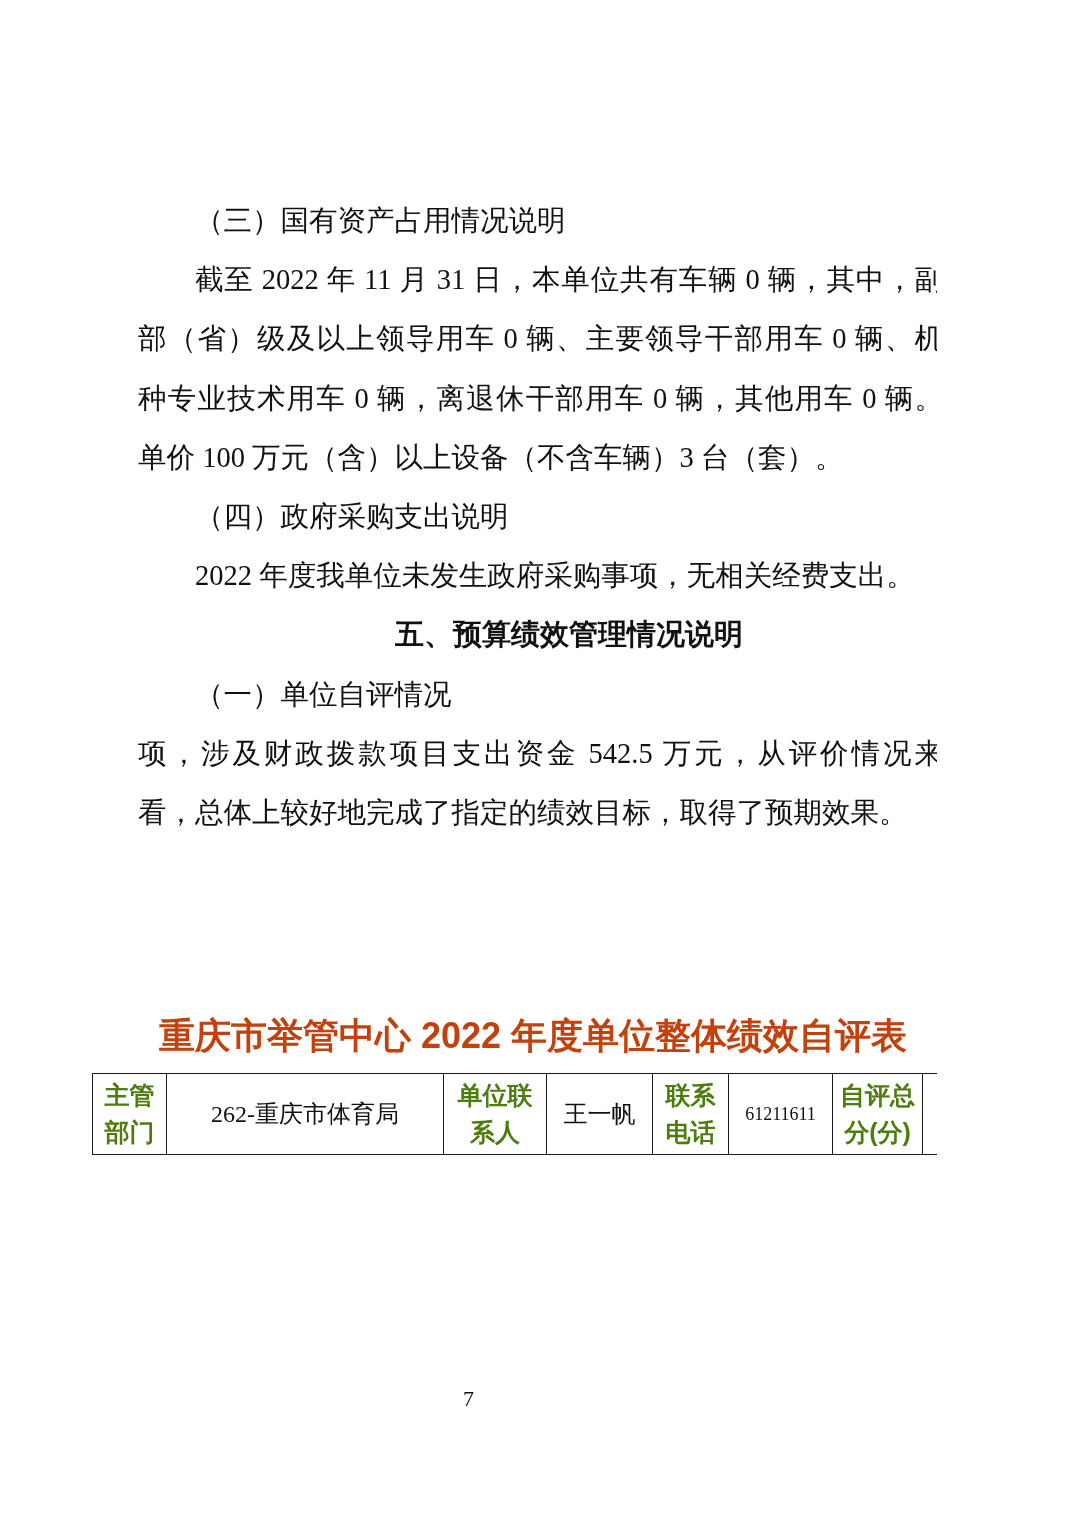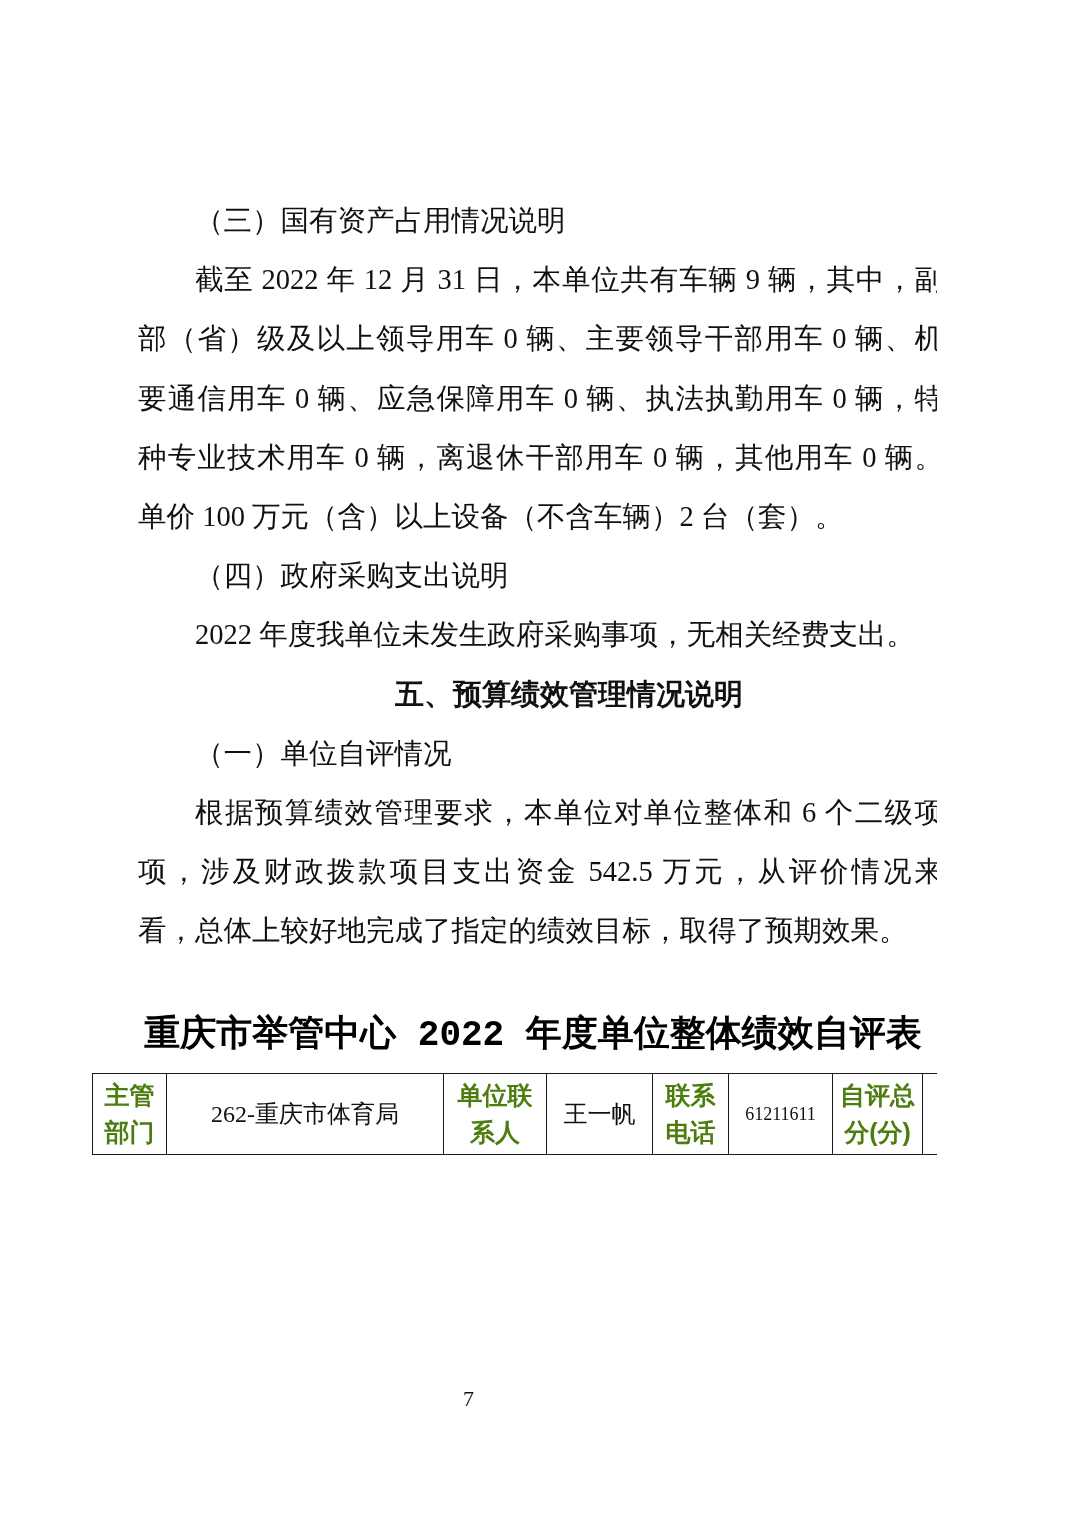--- a/index.html
+++ b/index.html
@@ -39,24 +39,24 @@
     text-align: center;
   }
   .tbl-title {
     position: absolute;
     left: 118px;
     top: 1006px;
     width: 830px;
     height: 60px;
     line-height: 60px;
     text-align: center;
-    font-family: Liberation Mono, monospace;
+    font-family: Liberation Sans, sans-serif;
     font-weight: bold;
     font-size: 36px;
-    color: #000000;
+    color: #c2410c;
     white-space: nowrap;
   }
   table.perf {
     position: absolute;
     left: 92px;
     top: 1073px;
     width: 921px;
     border-collapse: collapse;
     table-layout: fixed;
   }
@@ -97,30 +97,28 @@
     font-family: "Liberation Serif", serif;
   }
 </style>
 </head>
 <body>
 
 <div class="page">
 
   <div class="textblock">
     <div class="ln kai ind">（三）国有资产占用情况说明</div>
-    <div class="ln ind jf">截至 2022 年 12 月 31 日，本单位共有车辆 9 辆，其中，副</div>
+    <div class="ln ind jf">截至 2022 年 11 月 31 日，本单位共有车辆 0 辆，其中，副</div>
     <div class="ln jf">部（省）级及以上领导用车 0 辆、主要领导干部用车 0 辆、机</div>
-    <div class="ln jf">要通信用车 0 辆、应急保障用车 0 辆、执法执勤用车 0 辆，特</div>
     <div class="ln jf">种专业技术用车 0 辆，离退休干部用车 0 辆，其他用车 0 辆。</div>
-    <div class="ln">单价 100 万元（含）以上设备（不含车辆）2 台（套）。</div>
+    <div class="ln">单价 100 万元（含）以上设备（不含车辆）3 台（套）。</div>
     <div class="ln kai ind">（四）政府采购支出说明</div>
     <div class="ln ind">2022 年度我单位未发生政府采购事项，无相关经费支出。</div>
     <div class="ln hei ind">五、预算绩效管理情况说明</div>
     <div class="ln kai ind">（一）单位自评情况</div>
-    <div class="ln ind jf">根据预算绩效管理要求，本单位对单位整体和 6 个二级项</div>
     <div class="ln jf">项，涉及财政拨款项目支出资金 542.5 万元，从评价情况来</div>
     <div class="ln">看，总体上较好地完成了指定的绩效目标，取得了预期效果。</div>
   </div>
 
   <div class="tbl-title">重庆市举管中心 2022 年度单位整体绩效自评表</div>
 
   <table class="perf">
     <colgroup>
       <col style="width:74px">
       <col style="width:277px">

